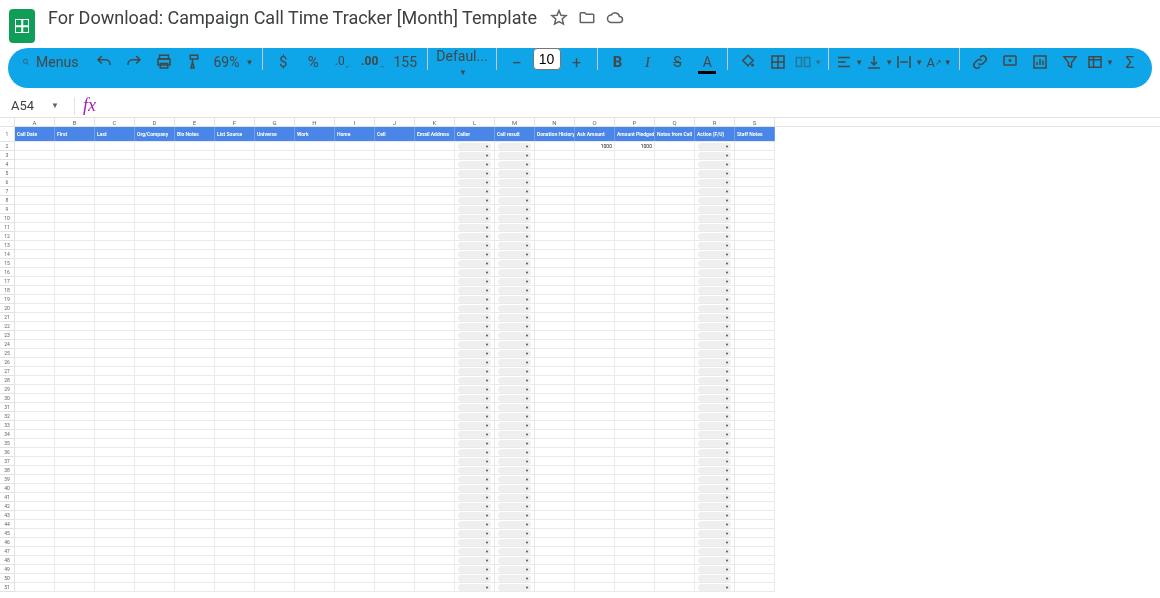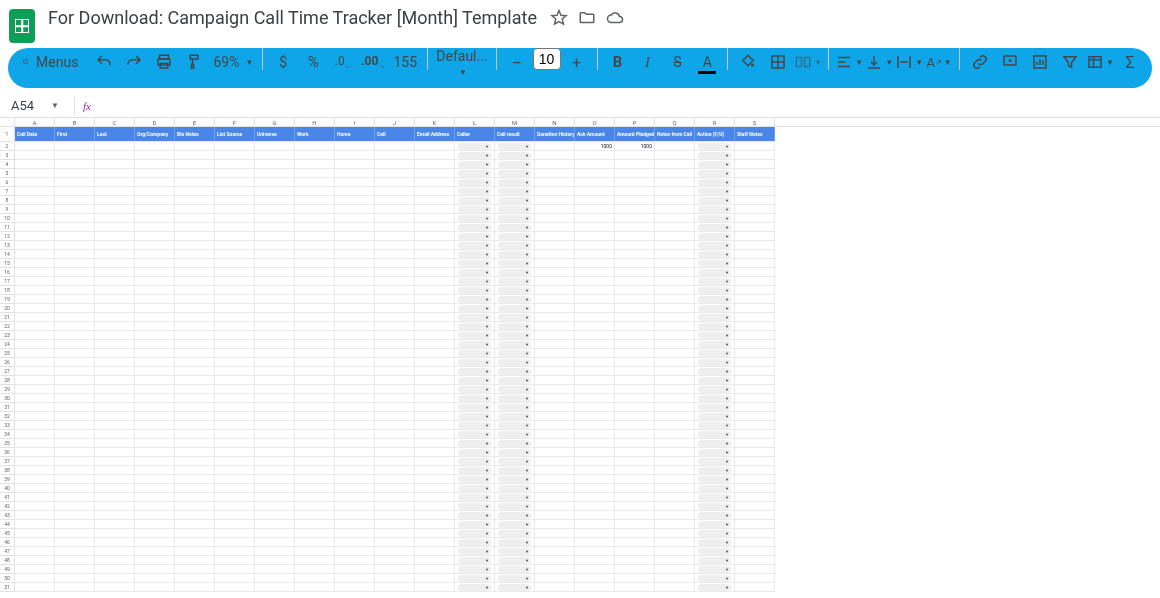--- a/index.html
+++ b/index.html
@@ -26,21 +26,21 @@
 .search-pill span.txt{font-size:14px; color:#444746;}
 .zoom-box { display:flex; align-items:center; gap:4px; font-size:14px;}
 .font-select{font-size:14px; padding:0 4px;flex-direction:column;}
 .size-input{width:28px;height:22px;border:1px solid #747775;border-radius:4px;text-align:center;font-size:14px;background:#fff;}
 .dropdown-arrow{font-size:8px;color:#444746;margin-left:2px;}
 .color-underline{width:18px;height:3px;background:#000;position:absolute;bottom:2px;left:5px;}
 .formula-bar { display:flex; align-items:center; height:24px; border-bottom:1px solid #e1e3e1; padding-left:8px;}
 .name-box { width:58px; font-size:13px; color:#3c4043; display:flex; align-items:center; gap:4px; border:1px solid transparent; padding:1px 2px;}
 .name-box .arrow{font-size:8px;color:#5f6368;margin-left:auto;margin-right:4px;}
 .fx-divider{width:1px;height:18px;background:#e1e3e1;margin:0 8px;}
-.fx-icon{font-style:italic;font-family:serif;color:#a21caf;font-size:11px;}
+.fx-icon{font-style:italic;font-family:serif;color:#a21caf;font-size:18px;}
 .col-letters { display:flex; height:9px; border-bottom:1px solid #e1e3e1;}
 .corner{width:15px;height:9px;border-right:1px solid #e1e3e1;border-bottom:1px solid #e1e3e1;background:#fff;flex-shrink:0;}
 .col-letter{width:40px;height:9px;font-size:6px;color:#5f6368;display:flex;align-items:center;justify-content:center;border-right:1px solid #e1e3e1;flex-shrink:0;}
 .grid-body { display:flex; }
 .row-nums { width:15px; flex-shrink:0;}
 .row-num { height:9px; font-size:5px; color:#5f6368; display:flex; align-items:center; justify-content:center; border-right:1px solid #e1e3e1; border-bottom:1px solid #e1e3e1;}
 .row-num.hdr{height:15px;}
 .cells { position:relative; }
 .row { display:flex; height:9px; border-bottom:1px solid #e8eaed;}
 .row.hdr{height:15px;background:#4a86e8;}

